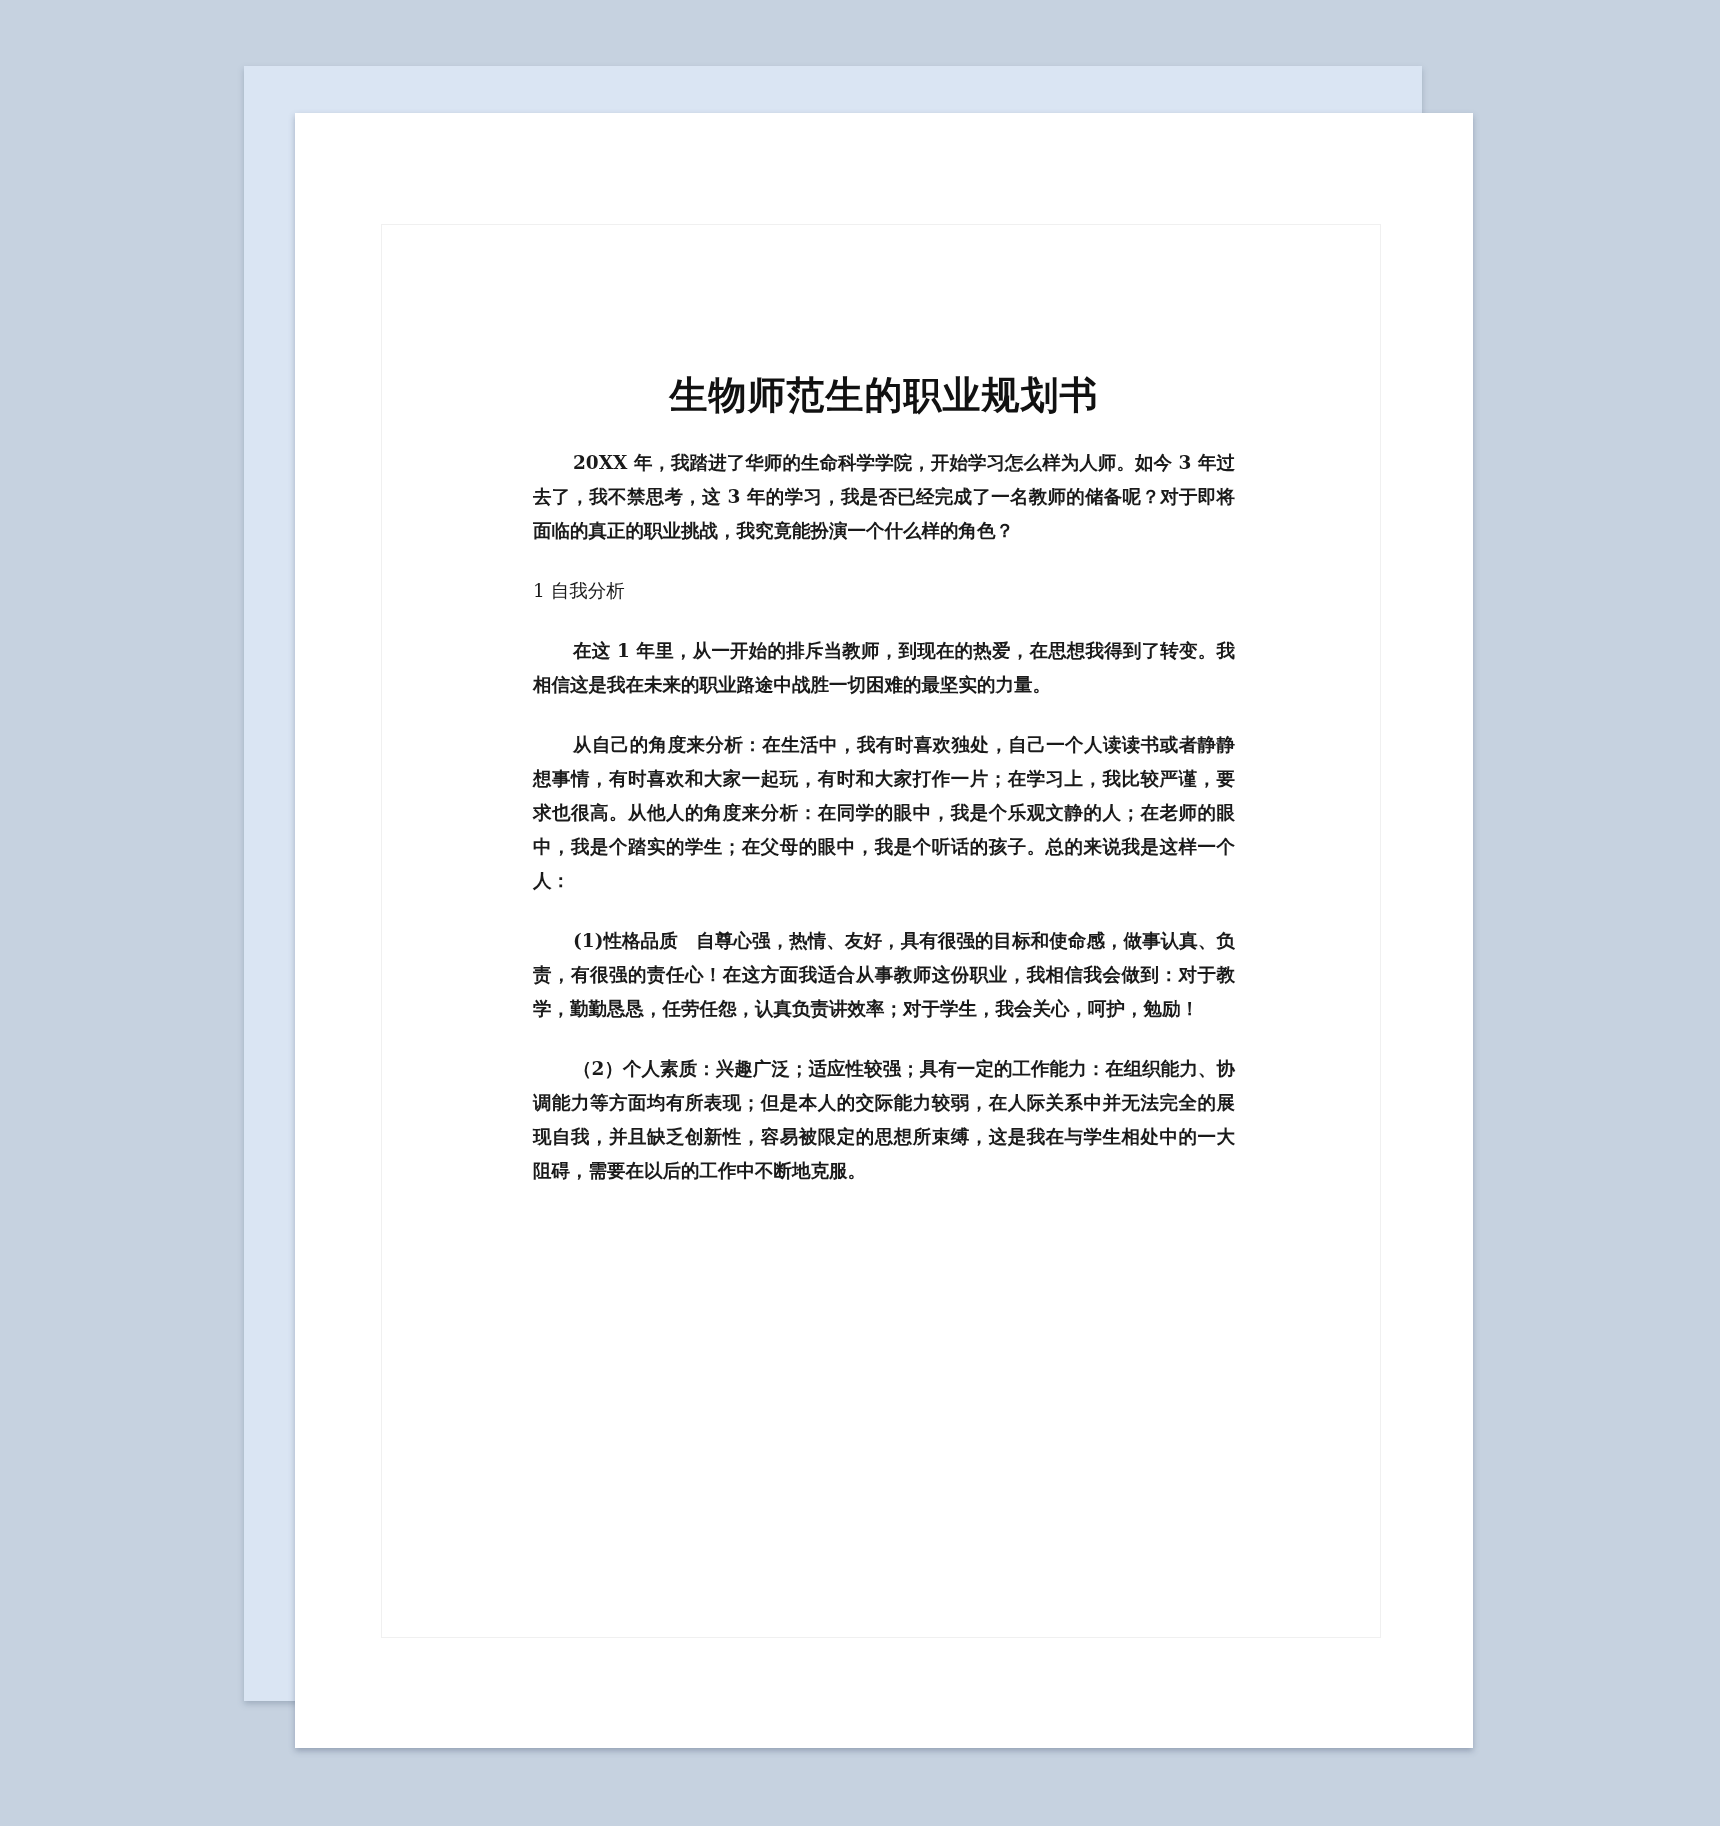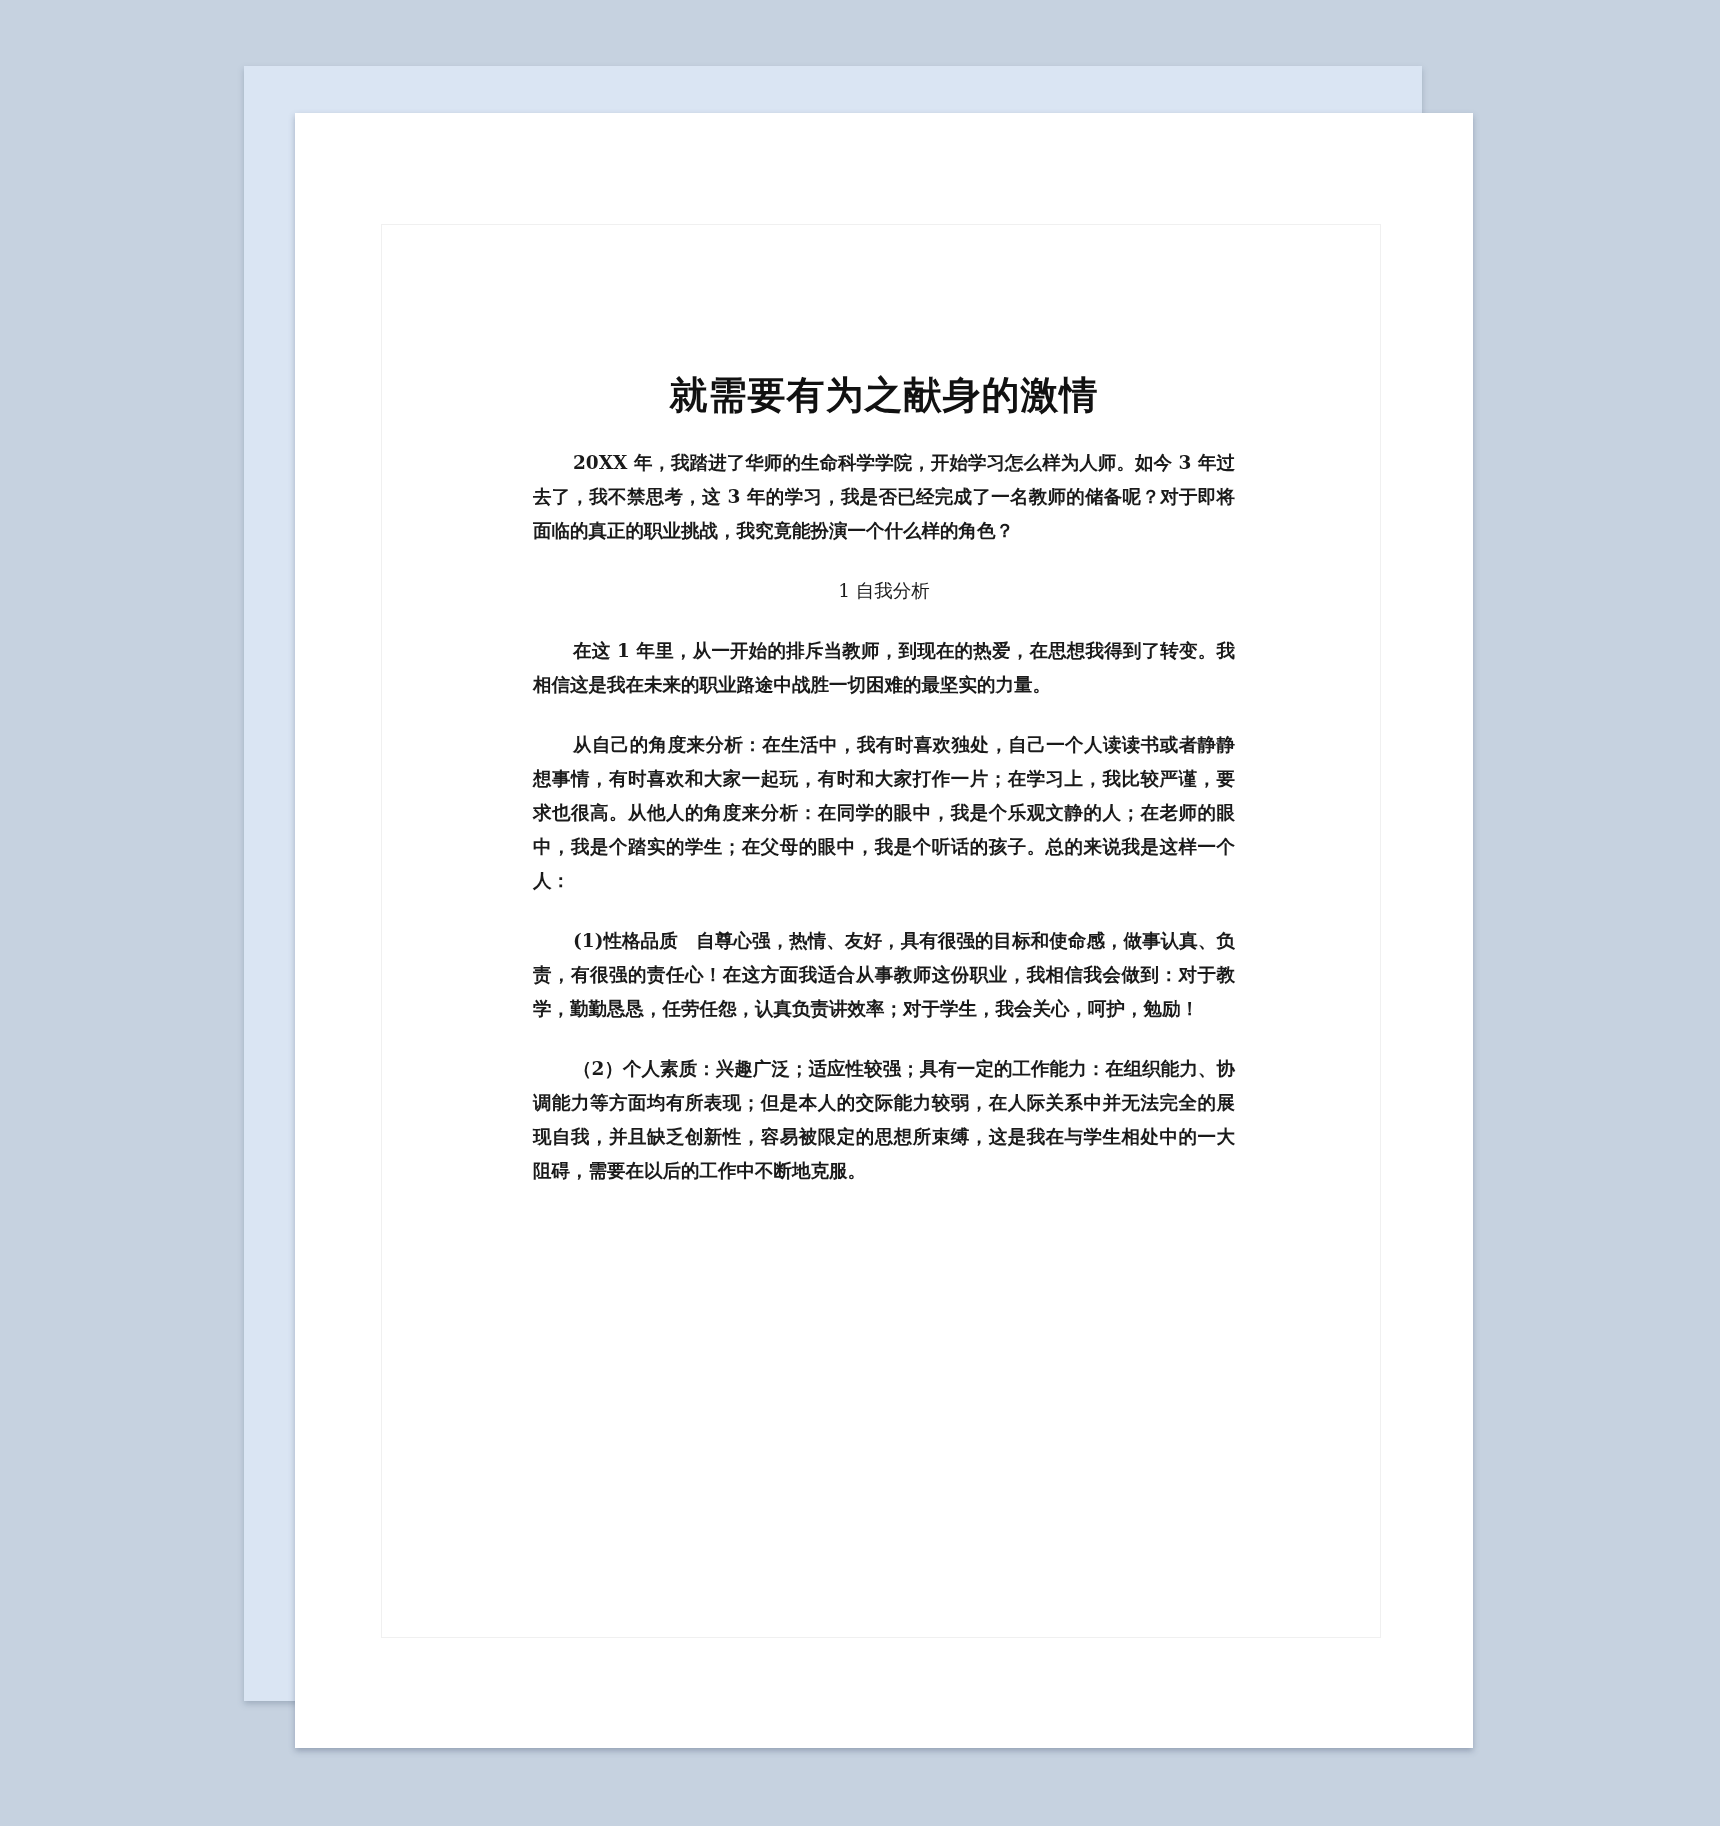--- a/index.html
+++ b/index.html
@@ -65,21 +65,20 @@
     text-indent: 40px;
     font-weight: bold;
   }
   .para.indent-wide {
     text-indent: 60px;
   }
   .heading-1 {
     font-size: 18.5px;
     line-height: 34px;
     margin: 0 0 26px 0;
-    text-align: center;
   }
   .heading-2 {
     font-family: "DejaVu Sans", "Liberation Sans", sans-serif;
     font-size: 18px;
     font-weight: bold;
     line-height: 34px;
     margin: 0 0 26px 0;
   }
   .heading-2 .num {
     font-family: "DejaVu Serif", "Liberation Serif", serif;
@@ -89,21 +88,21 @@
 </style>
 </head>
 <body>
 
 <div class="back-page"></div>
 
 <div class="front-page">
   <div class="content-frame"></div>
 
   <div class="text-column">
-    <h1 class="doc-title">就需要有为之献身的激情</h1>
+    <h1 class="doc-title">生物师范生的职业规划书</h1>
 
     <p class="para">20XX 年，我踏进了华师的生命科学学院，开始学习怎么样为人师。如今 3 年过去了，我不禁思考，这 3 年的学习，我是否已经完成了一名教师的储备呢？对于即将面临的真正的职业挑战，我究竟能扮演一个什么样的角色？</p>
 
 
     <div class="heading-1">1 自我分析</div>
 
 
     <p class="para">在这 1 年里，从一开始的排斥当教师，到现在的热爱，在思想我得到了转变。我相信这是我在未来的职业路途中战胜一切困难的最坚实的力量。</p>
 
     <p class="para">从自己的角度来分析：在生活中，我有时喜欢独处，自己一个人读读书或者静静想事情，有时喜欢和大家一起玩，有时和大家打作一片；在学习上，我比较严谨，要求也很高。从他人的角度来分析：在同学的眼中，我是个乐观文静的人；在老师的眼中，我是个踏实的学生；在父母的眼中，我是个听话的孩子。总的来说我是这样一个人：</p>

